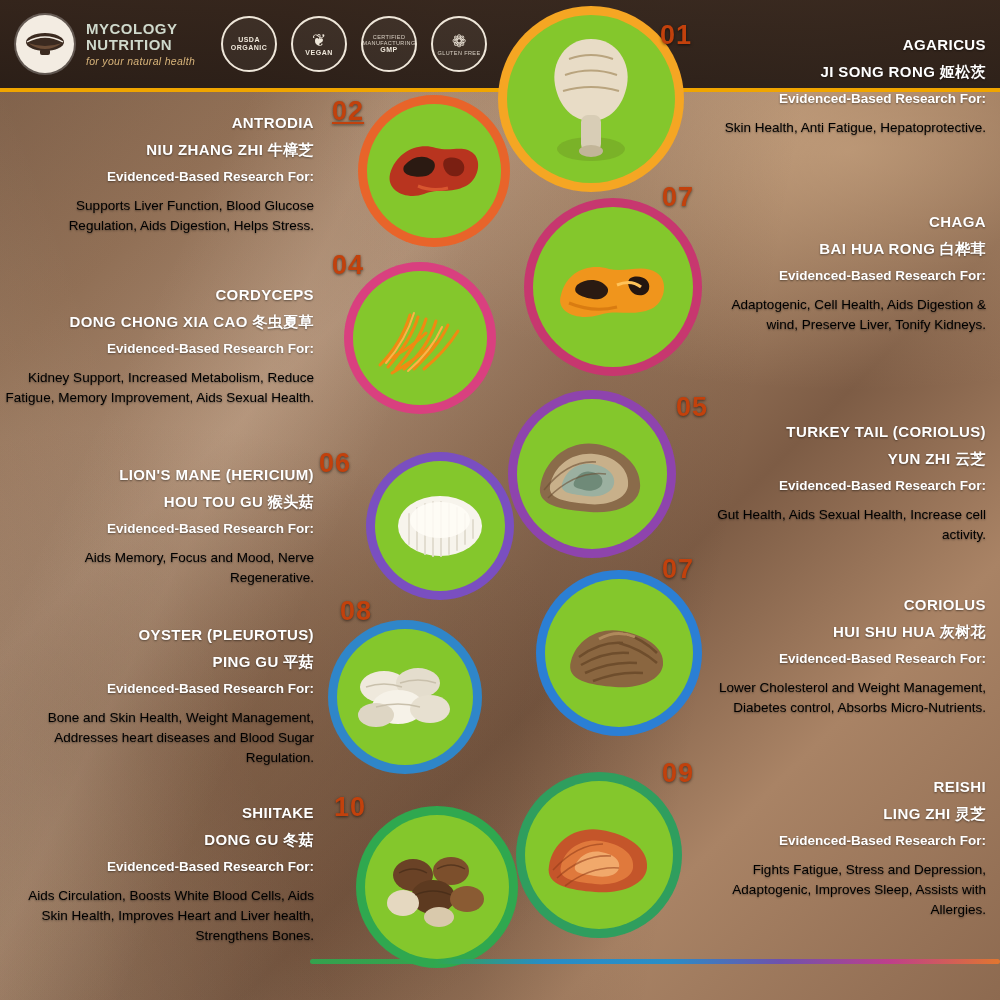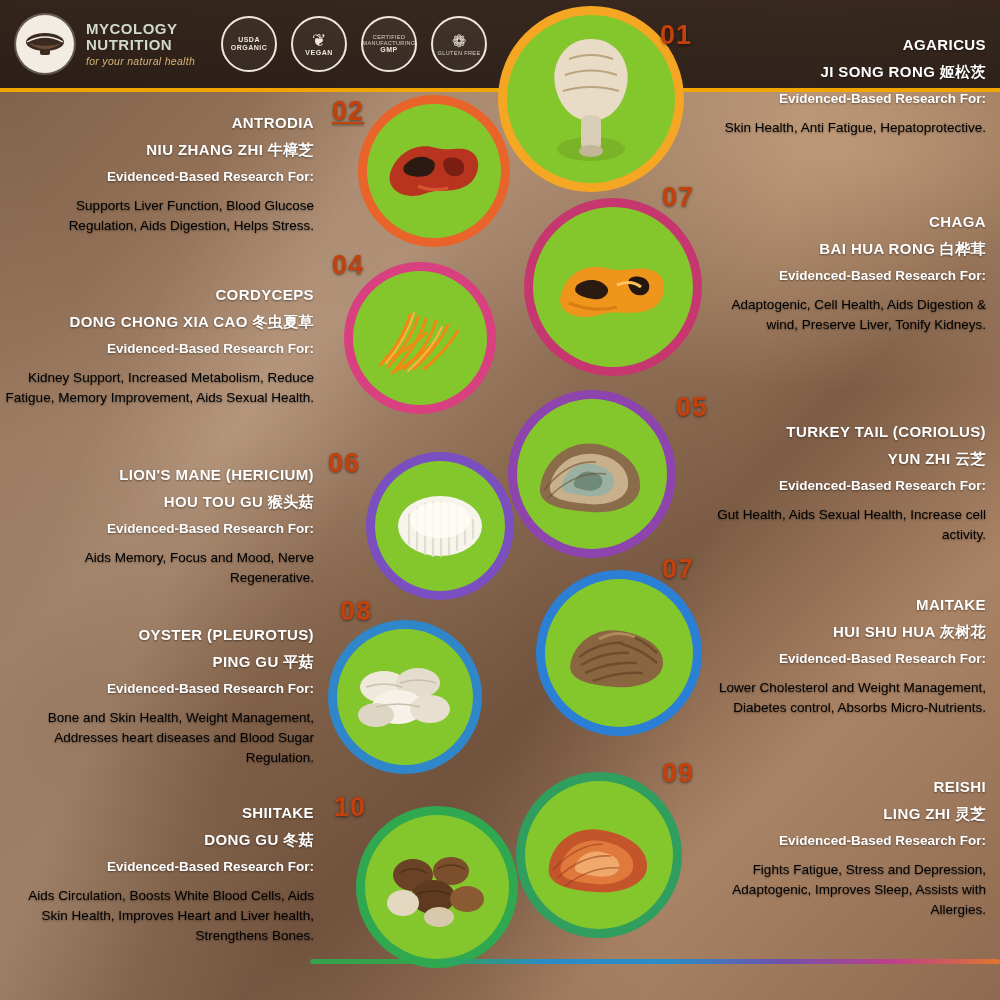--- a/index.html
+++ b/index.html
@@ -257,21 +257,21 @@
             <path d="M56 18 V72"></path>
             <path d="M64 20 V70"></path>
           <path d="M72 24 V66"></path>
             <path d="M80 30 V60"></path>
             <path d="M88 36 V54"></path>
         </g>
         <ellipse cx="55" cy="36" rx="30" ry="18" fill="#fffdf7" opacity=".85"></ellipse>
       </svg>
     </div>
   </div>
-  <div class="num" style="left:328px;top:448px;">06</div>
+  <div class="num" style="left:319px;top:448px;">06</div>
   <div class="tblock right" style="left:14px;top:458px;width:300px;">
     <div class="t-name">LION'S MANE (HERICIUM)</div>
     <div class="t-name">HOU TOU GU 猴头菇</div>
     <div class="t-head">Evidenced-Based Research For:</div>
     <div class="t-body">Aids Memory, Focus and Mood, Nerve Regenerative.</div>
   </div>
 
   <div class="node" style="left:536px;top:570px;width:166px;height:166px;">
     <div class="ring" style="background:#2b7fd4;border-radius:50%;"></div>
     <div class="photo" style="left:9px;top:9px;width:148px;height:148px;">
@@ -284,21 +284,21 @@
             <path d="M34 76 q26 -10 50 -8"></path>
           <path d="M64 28 q20 6 34 20"></path>
             <path d="M60 38 q22 6 38 20"></path>
         </g>
         <path d="M40 34 q18 -10 36 -2" stroke="#b08a5c" stroke-width="3" fill="none"></path>
       </svg>
     </div>
   </div>
   <div class="num" style="left:662px;top:554px;">07</div>
   <div class="tblock right" style="left:700px;top:588px;width:286px;">
-    <div class="t-name">MAITAKE</div>
+    <div class="t-name">CORIOLUS</div>
     <div class="t-name">HUI SHU HUA 灰树花</div>
     <div class="t-head">Evidenced-Based Research For:</div>
     <div class="t-body">Lower Cholesterol and Weight Management, Diabetes control, Absorbs Micro-Nutrients.</div>
   </div>
 
   <div class="node" style="left:328px;top:620px;width:154px;height:154px;">
     <div class="ring" style="background:#2f86c9;border-radius:50%;"></div>
     <div class="photo" style="left:9px;top:9px;width:136px;height:136px;">
       <svg width="114" height="88" viewBox="0 0 114 88">
         <ellipse cx="36" cy="34" rx="24" ry="16" fill="#efe9dc"></ellipse>

